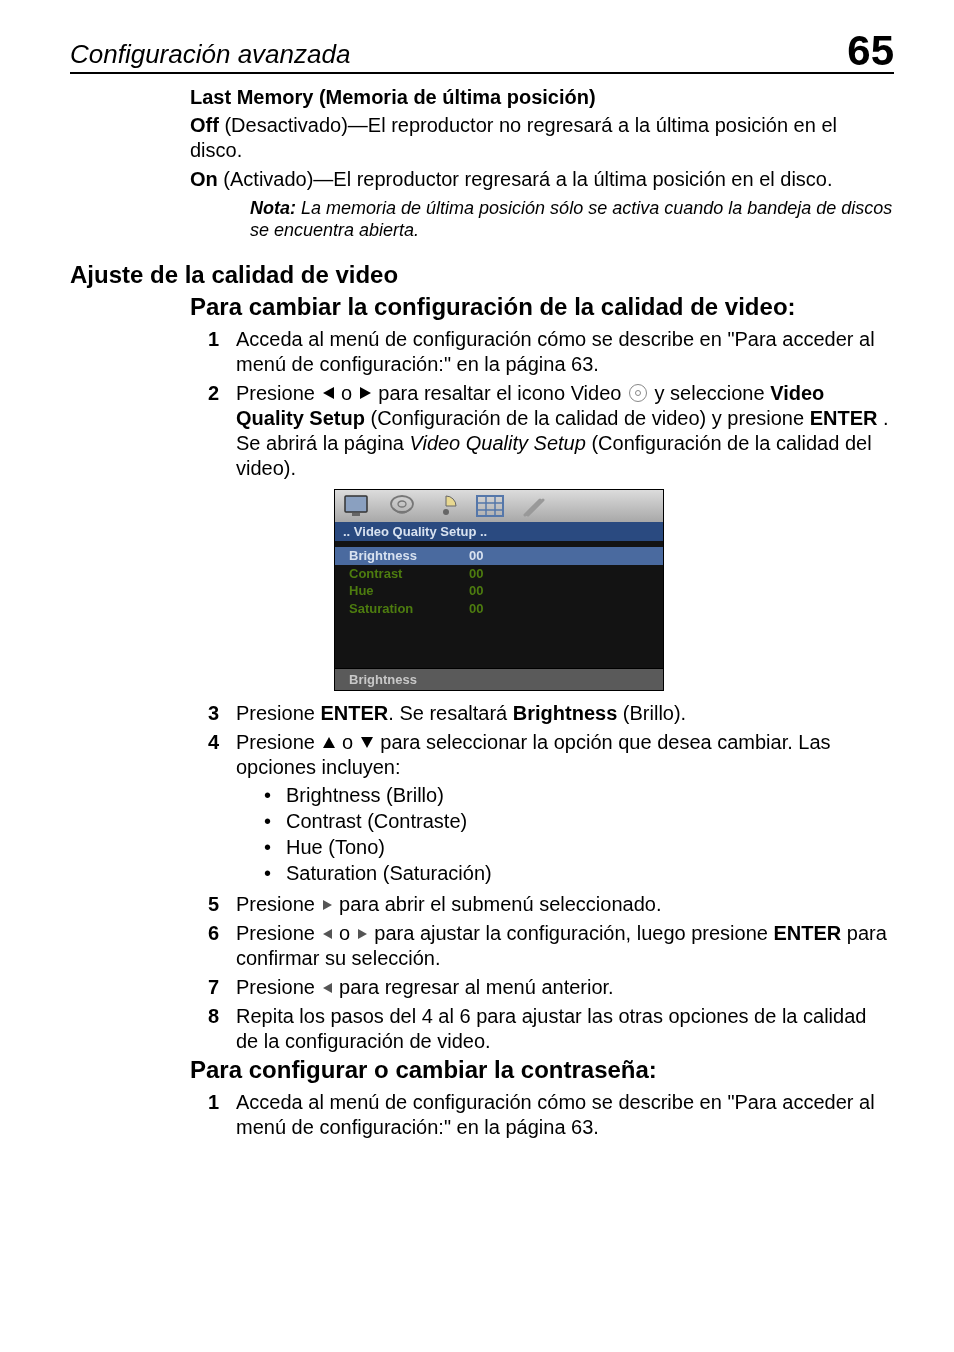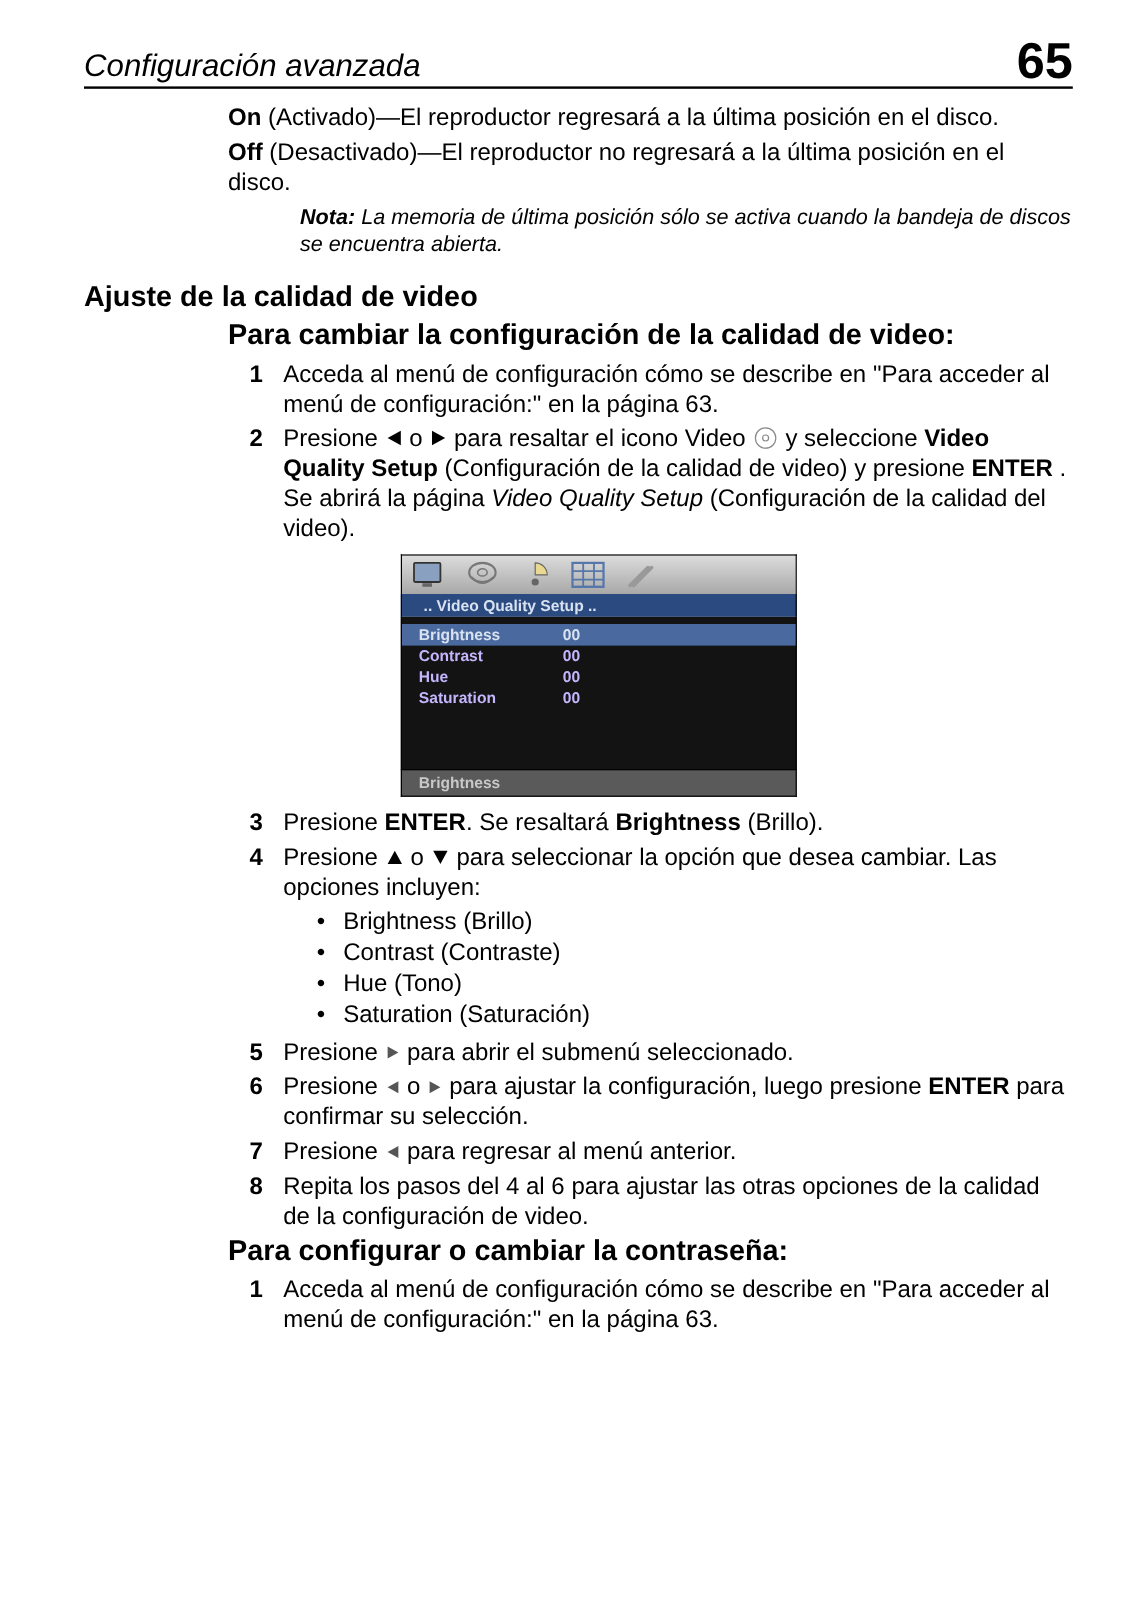--- a/index.html
+++ b/index.html
@@ -131,38 +131,38 @@
   .osd-tabs .tab-icon {
     width: 30px; height: 24px;
     display: flex; align-items: center; justify-content: center;
   }
   .osd-title {
     background: #2a4a80;
     color: #d8e2f0;
     font-family: Arial, sans-serif;
     font-weight: 700;
     font-size: 13px;
-    padding: 2px 18px;
+    padding: 2px 8px;
     border-left: 1px solid #000;
     border-right: 1px solid #000;
   }
   .osd-body {
     background: #131313;
     border: 1px solid #000;
     border-top: none;
     padding: 6px 0 0 0;
     height: 128px;
     position: relative;
     font-family: Arial, sans-serif;
   }
   .osd-row {
     display: flex;
     font-weight: 700;
     font-size: 13px;
-    color: #c4b5fd;
+    color: #4d7c0f;
     padding: 0 14px;
     line-height: 1.35;
   }
   .osd-row .k { width: 120px; }
   .osd-row .v { width: 40px; }
   .osd-row.selected {
     background: #4a6a9f;
     color: #d8e2f0;
   }
   .osd-footer {
@@ -179,25 +179,26 @@
 </head>
 <body>
 
 <div class="page">
 
   <div class="header">
     <div class="header-title">Configuración avanzada</div>
     <div class="header-page">65</div>
   </div>
 
+  <div class="h3">Last Memory (Memoria de última posición)</div>
+  <div class="para">
+    <span class="b">Off</span><span> (Desactivado)—El reproductor no regresará a la última posición en el disco.</span>
+  </div>
   <div class="para">
     <span class="b">On</span><span> (Activado)—El reproductor regresará a la última posición en el disco.</span>
-  </div>
-  <div class="para">
-    <span class="b">Off</span><span> (Desactivado)—El reproductor no regresará a la última posición en el disco.</span>
   </div>
   <div class="note-block">
     <span class="note-label">Nota:</span><span> La memoria de última posición sólo se activa cuando la bandeja de discos se encuentra abierta.</span>
   </div>
 
   <div class="h2">Ajuste de la calidad de video</div>
   <div class="h4">Para cambiar la configuración de la calidad de video:</div>
 
   <div class="ol-item">
     <div class="ol-num">1</div>

